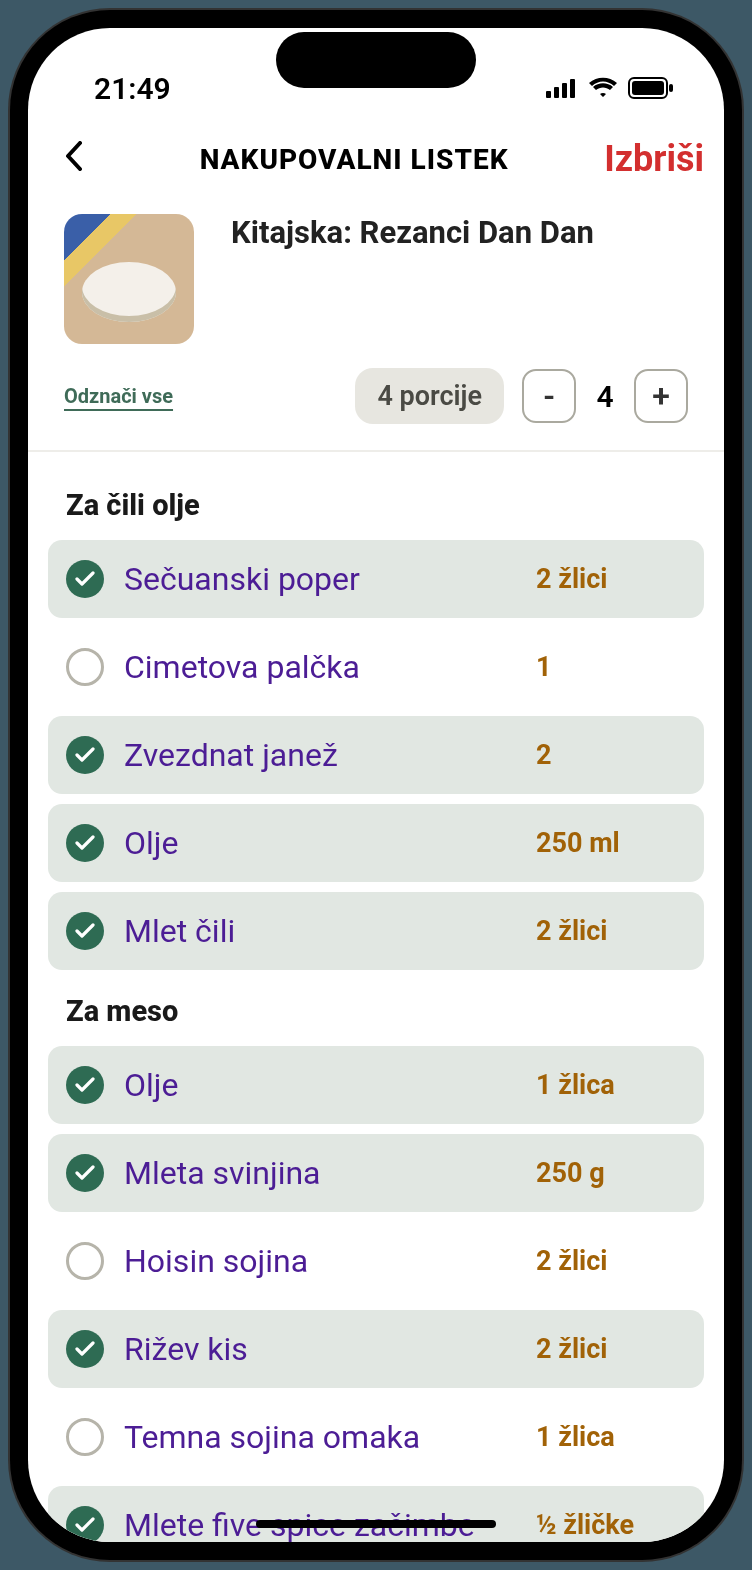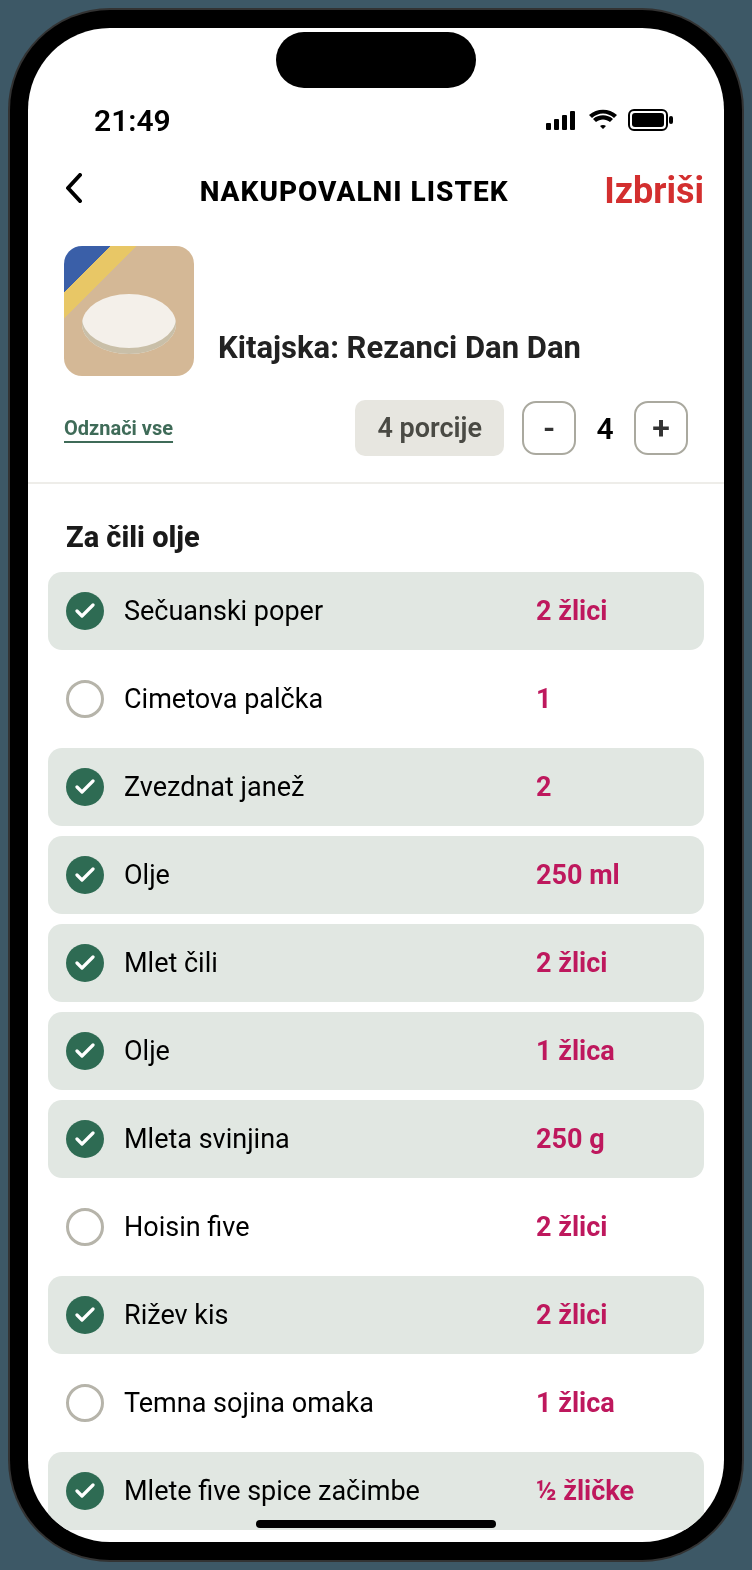--- a/index.html
+++ b/index.html
@@ -41,21 +41,20 @@
     background: #000;
     border-radius: 40px;
     z-index: 100;
   }
   .status-bar {
     display: flex;
     justify-content: space-between;
     align-items: center;
     padding: 40px 50px 10px 66px;
     height: 90px;
-    margin-top: 32px;
   }
   .status-time {
     font-size: 30px;
     font-weight: 600;
   }
   .status-icons {
     display: flex;
     gap: 10px;
     align-items: center;
   }
@@ -79,23 +78,23 @@
     text-align: center;
   }
   .delete-btn {
     color: #d32f2f;
     font-size: 36px;
     font-weight: 700;
     text-align: right;
   }
   .recipe-row {
     display: flex;
-    gap: 24px;
+    gap: 37px;
     padding: 16px 36px 8px 36px;
-    align-items: flex-end;
+    align-items: flex-start;
   }
   .recipe-thumb {
     width: 130px;
     height: 130px;
     border-radius: 18px;
     background: linear-gradient(135deg, #3a5fa8 0%, #3a5fa8 18%, #e8c766 18%, #e8c766 28%, #d4b896 28%, #d4b896 100%);
     position: relative;
     overflow: hidden;
     flex-shrink: 0;
   }
@@ -136,21 +135,21 @@
     text-underline-offset: 6px;
     text-decoration-thickness: 2px;
     flex: 1;
   }
   .portions-badge {
     background: #e7e6e0;
     color: #4a4a44;
     font-size: 27px;
     font-weight: 600;
     padding: 12px 22px;
-    border-radius: 10px;
+    border-radius: 18px;
   }
   .stepper {
     display: flex;
     align-items: center;
     gap: 14px;
   }
   .step-btn {
     width: 54px;
     height: 54px;
     border: 2.5px solid #aaa99f;
@@ -202,27 +201,27 @@
     flex-shrink: 0;
     display: flex;
     align-items: center;
     justify-content: center;
   }
   .check.on { background: #2e6b53; }
   .check.off { border: 3px solid #b6b4aa; background: #fff; }
   .check.on svg { display: block; }
   .ing-name {
     flex: 1;
-    font-size: 27px;
-    color: #000000;
+    font-size: 32px;
+    color: #4c1d95;
   }
   .ing-qty {
     font-size: 27px;
     font-weight: 700;
-    color: #be185d;
+    color: #a16207;
     min-width: 150px;
   }
   .home-indicator {
     position: absolute;
     bottom: 14px;
     left: 50%;
     transform: translateX(-50%);
     width: 240px;
     height: 8px;
     background: #000;
@@ -327,41 +326,42 @@
         </div>
         <div class="ing-row checked">
           <div class="check on">
             <svg width="20" height="16" viewBox="0 0 20 16">
               <path d="M2 8 L7 13 L18 2" stroke="#fff" stroke-width="3.2" fill="none" stroke-linecap="round" stroke-linejoin="round"></path>
             </svg>
           </div>
           <div class="ing-name">Mlet čili</div>
           <div class="ing-qty">2 žlici</div>
         </div>
+        <div class="section-title">Za meso</div>
         <div class="ing-row checked">
           <div class="check on">
             <svg width="20" height="16" viewBox="0 0 20 16">
               <path d="M2 8 L7 13 L18 2" stroke="#fff" stroke-width="3.2" fill="none" stroke-linecap="round" stroke-linejoin="round"></path>
             </svg>
           </div>
           <div class="ing-name">Olje</div>
           <div class="ing-qty">1 žlica</div>
         </div>
         <div class="ing-row checked">
           <div class="check on">
             <svg width="20" height="16" viewBox="0 0 20 16">
               <path d="M2 8 L7 13 L18 2" stroke="#fff" stroke-width="3.2" fill="none" stroke-linecap="round" stroke-linejoin="round"></path>
             </svg>
           </div>
           <div class="ing-name">Mleta svinjina</div>
           <div class="ing-qty">250 g</div>
         </div>
         <div class="ing-row unchecked">
           <div class="check off"></div>
-          <div class="ing-name">Hoisin five</div>
+          <div class="ing-name">Hoisin sojina</div>
           <div class="ing-qty">2 žlici</div>
         </div>
         <div class="ing-row checked">
           <div class="check on">
             <svg width="20" height="16" viewBox="0 0 20 16">
               <path d="M2 8 L7 13 L18 2" stroke="#fff" stroke-width="3.2" fill="none" stroke-linecap="round" stroke-linejoin="round"></path>
             </svg>
           </div>
           <div class="ing-name">Rižev kis</div>
           <div class="ing-qty">2 žlici</div>

